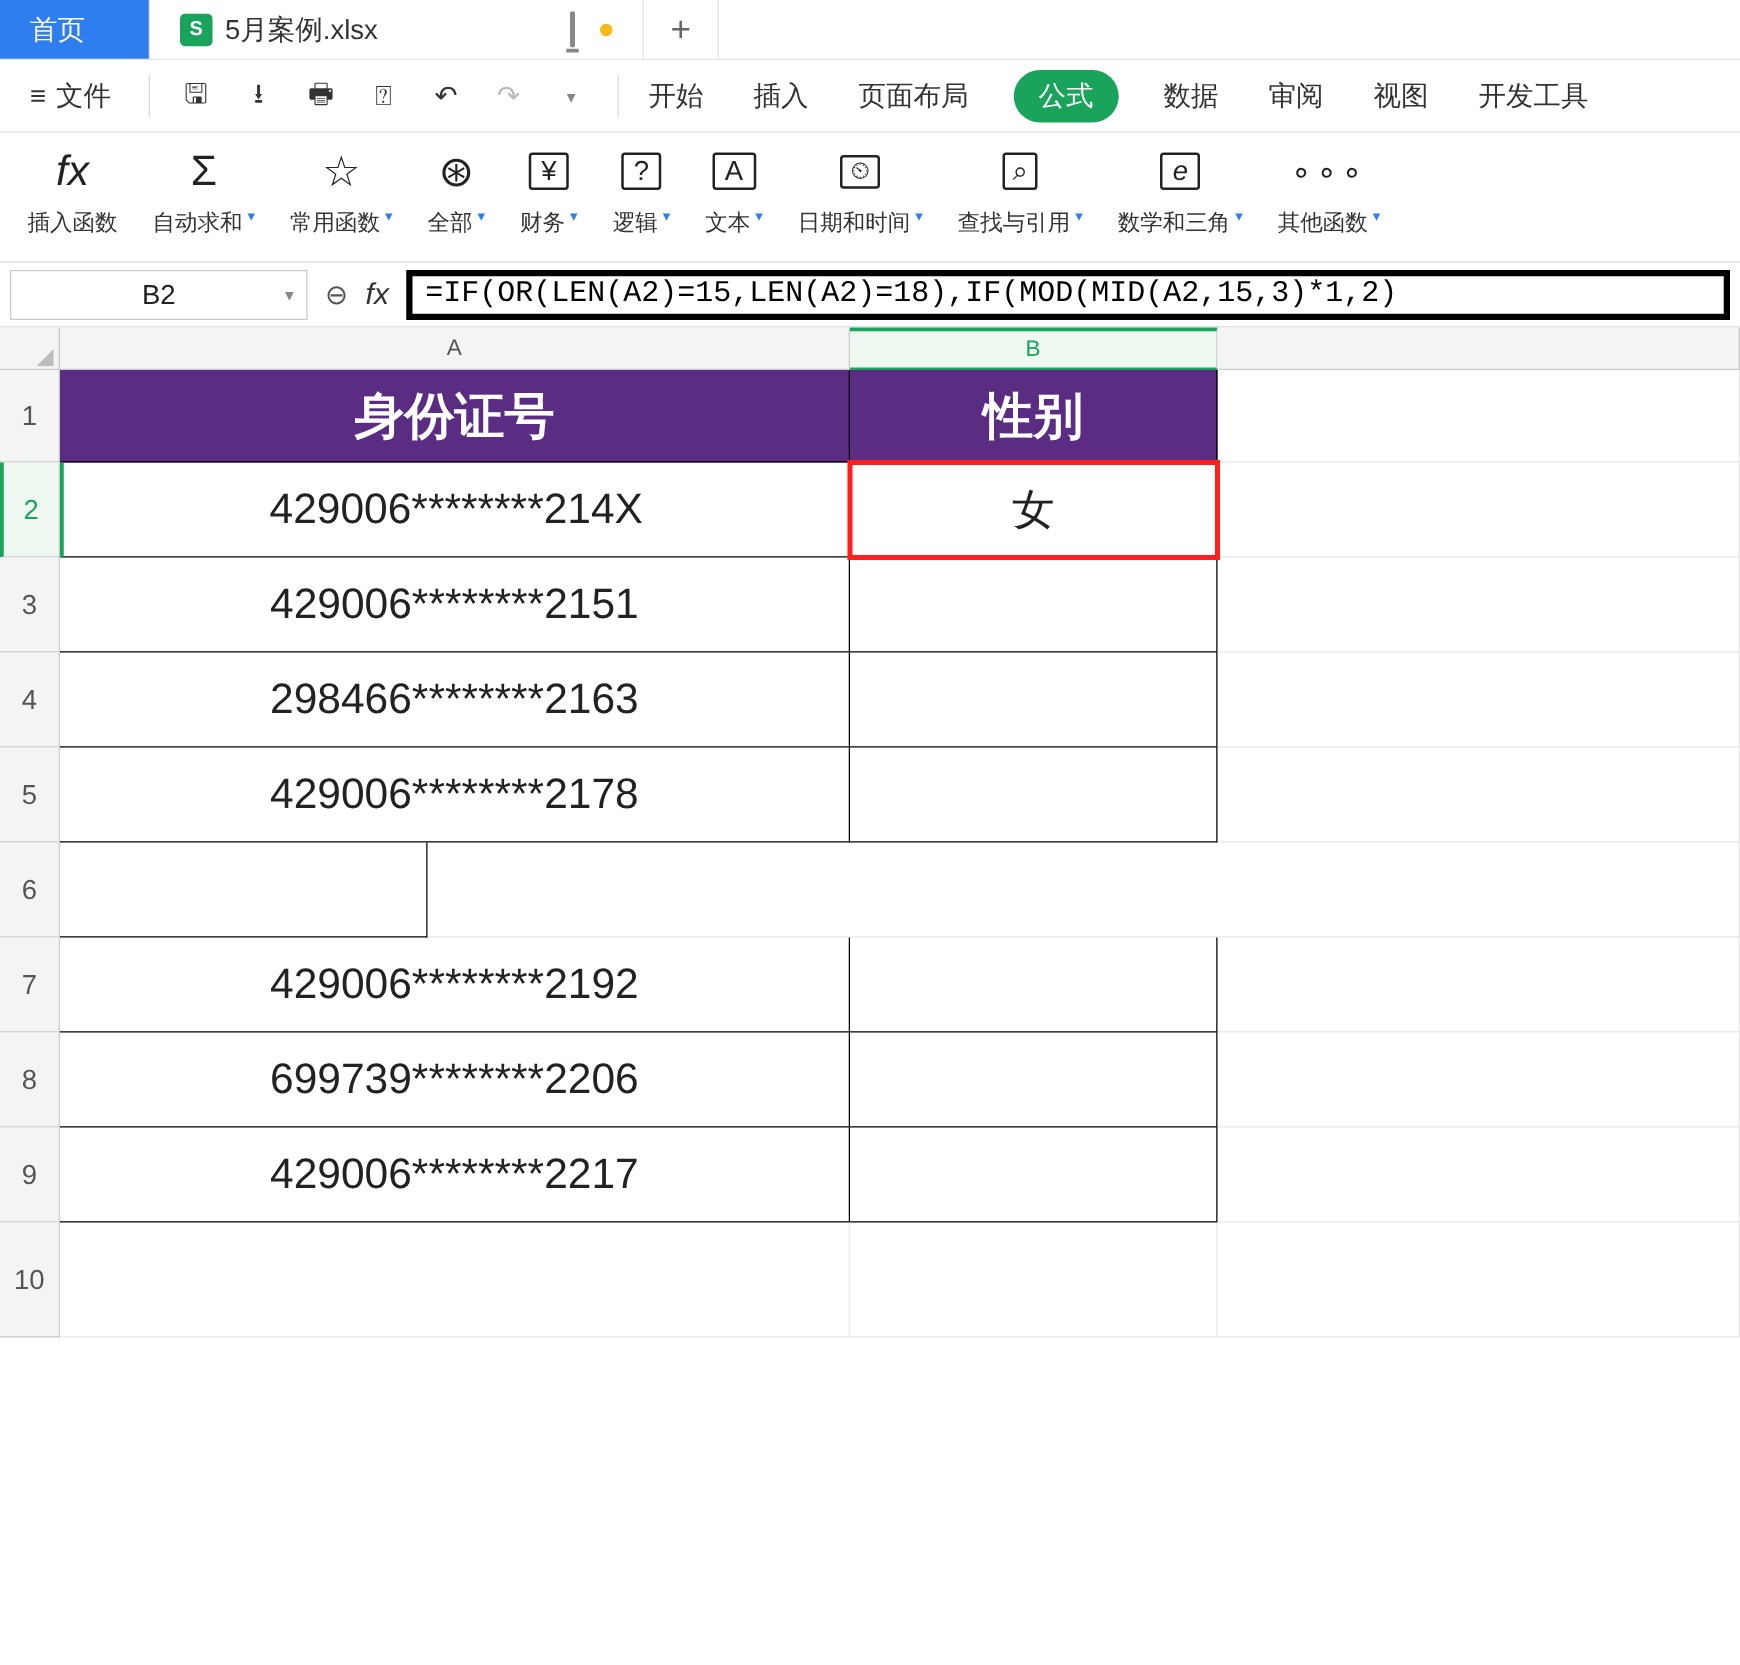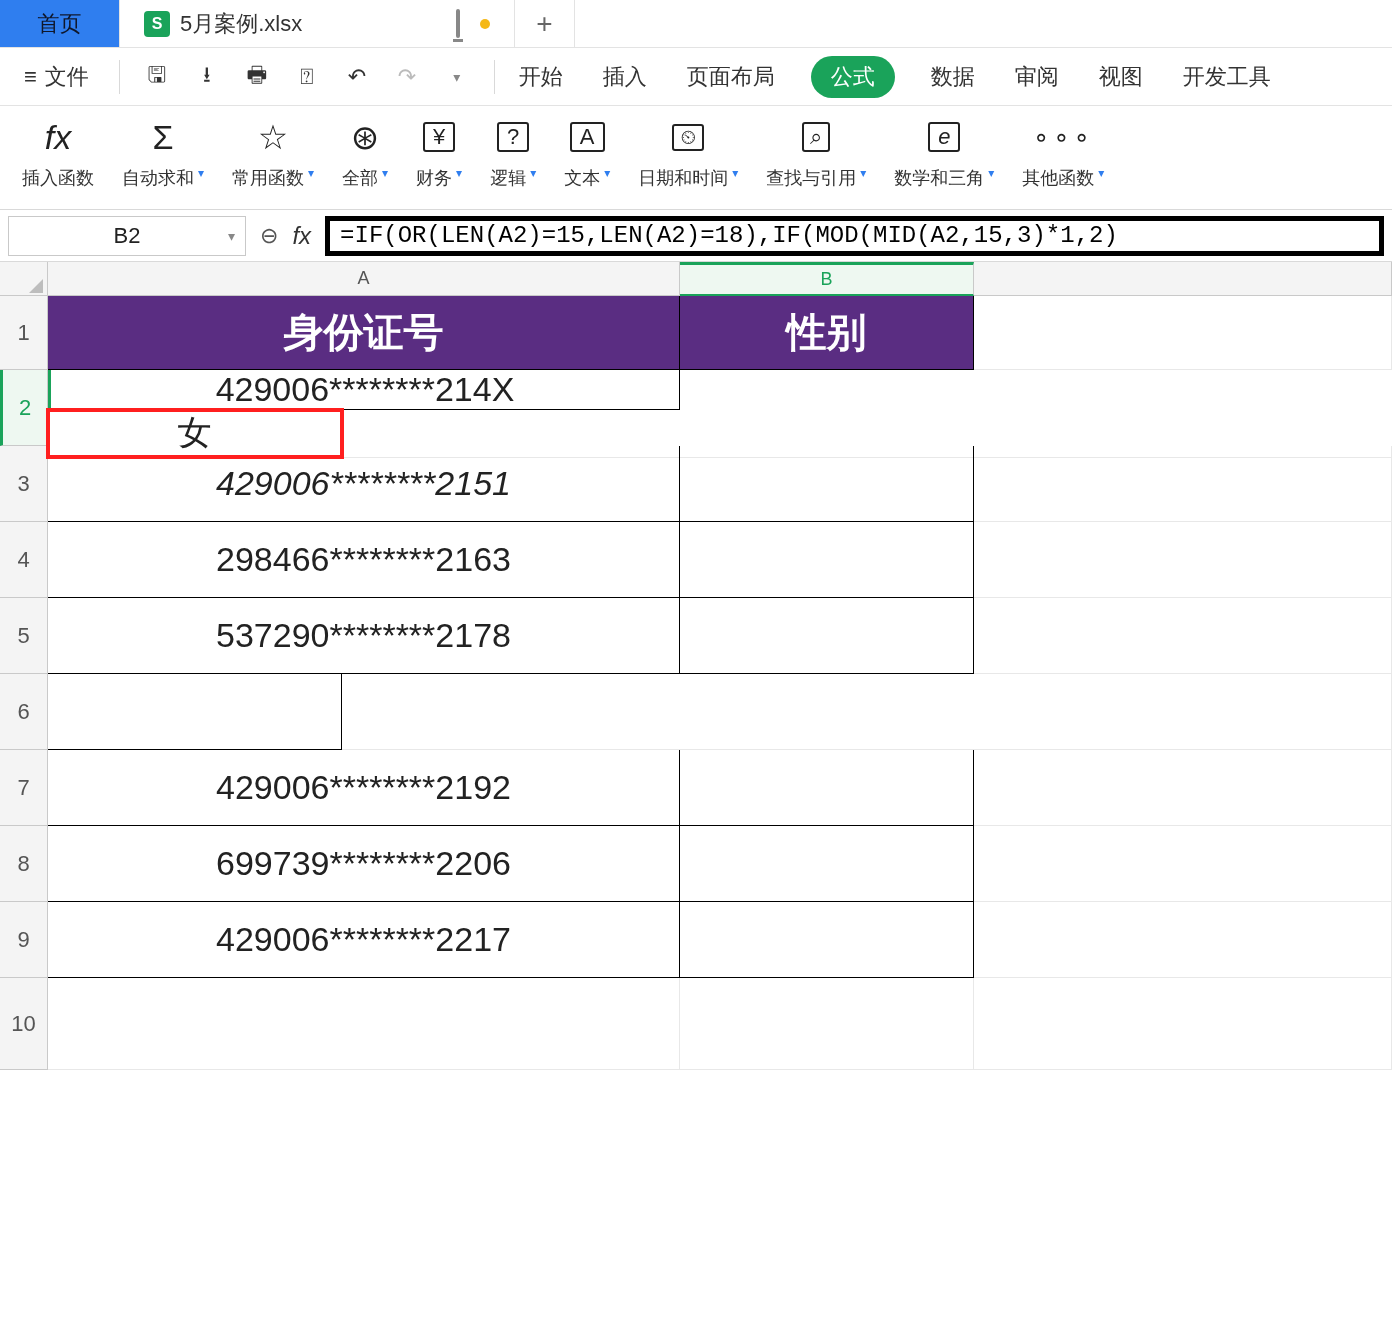--- a/index.html
+++ b/index.html
@@ -24,23 +24,22 @@
   .tab {
     display: flex;
     align-items: center;
     padding: 0 24px;
     font-size: 22px;
     border-right: 1px solid #e3e3e3;
     gap: 10px;
   }
   .tab.home {
     background: #2f7eef;
-    color: #0f172a;
+    color: #fef9c3;
     width: 120px;
-    justify-content: center;
   }
   .tab.file {
     width: 395px;
     background: #fff;
     color: #333;
     justify-content: flex-start;
   }
   .s-icon {
     width: 26px; height: 26px;
     background: #1aa35a;
@@ -436,37 +435,37 @@
     </div>
 
     <div class="cells" style="flex:1;justify-content:space-between;">
 
       <div class="crow" style="height:74px;">
         <div class="cell A hdr-cell">身份证号</div>
         <div class="cell B hdr-cell">性别</div>
         <div class="cell rest"></div>
       </div>
 
-      <div class="crow" style="height:76px;flex-direction:column;">
+      <div class="crow" style="height:76px;">
         <div class="cell A row2">429006********214X</div>
         <div class="cell B selected">女</div>
         <div class="cell rest"></div>
       </div>
-      <div class="crow" style="height:76px;font-style:italic;">
+      <div class="crow" style="height:76px;">
         <div class="cell A">429006********2151</div>
         <div class="cell B"></div>
         <div class="cell rest"></div>
       </div>
       <div class="crow" style="height:76px;">
         <div class="cell A">298466********2163</div>
         <div class="cell B"></div>
         <div class="cell rest"></div>
       </div>
       <div class="crow" style="height:76px;">
-        <div class="cell A">537290********2178</div>
+        <div class="cell A">429006********2178</div>
         <div class="cell B"></div>
         <div class="cell rest"></div>
       </div>
       <div class="crow" style="height:76px;">
         <div class="cell B"></div>
         <div class="cell rest"></div>
       </div>
       <div class="crow" style="height:76px;">
         <div class="cell A">429006********2192</div>
         <div class="cell B"></div>

